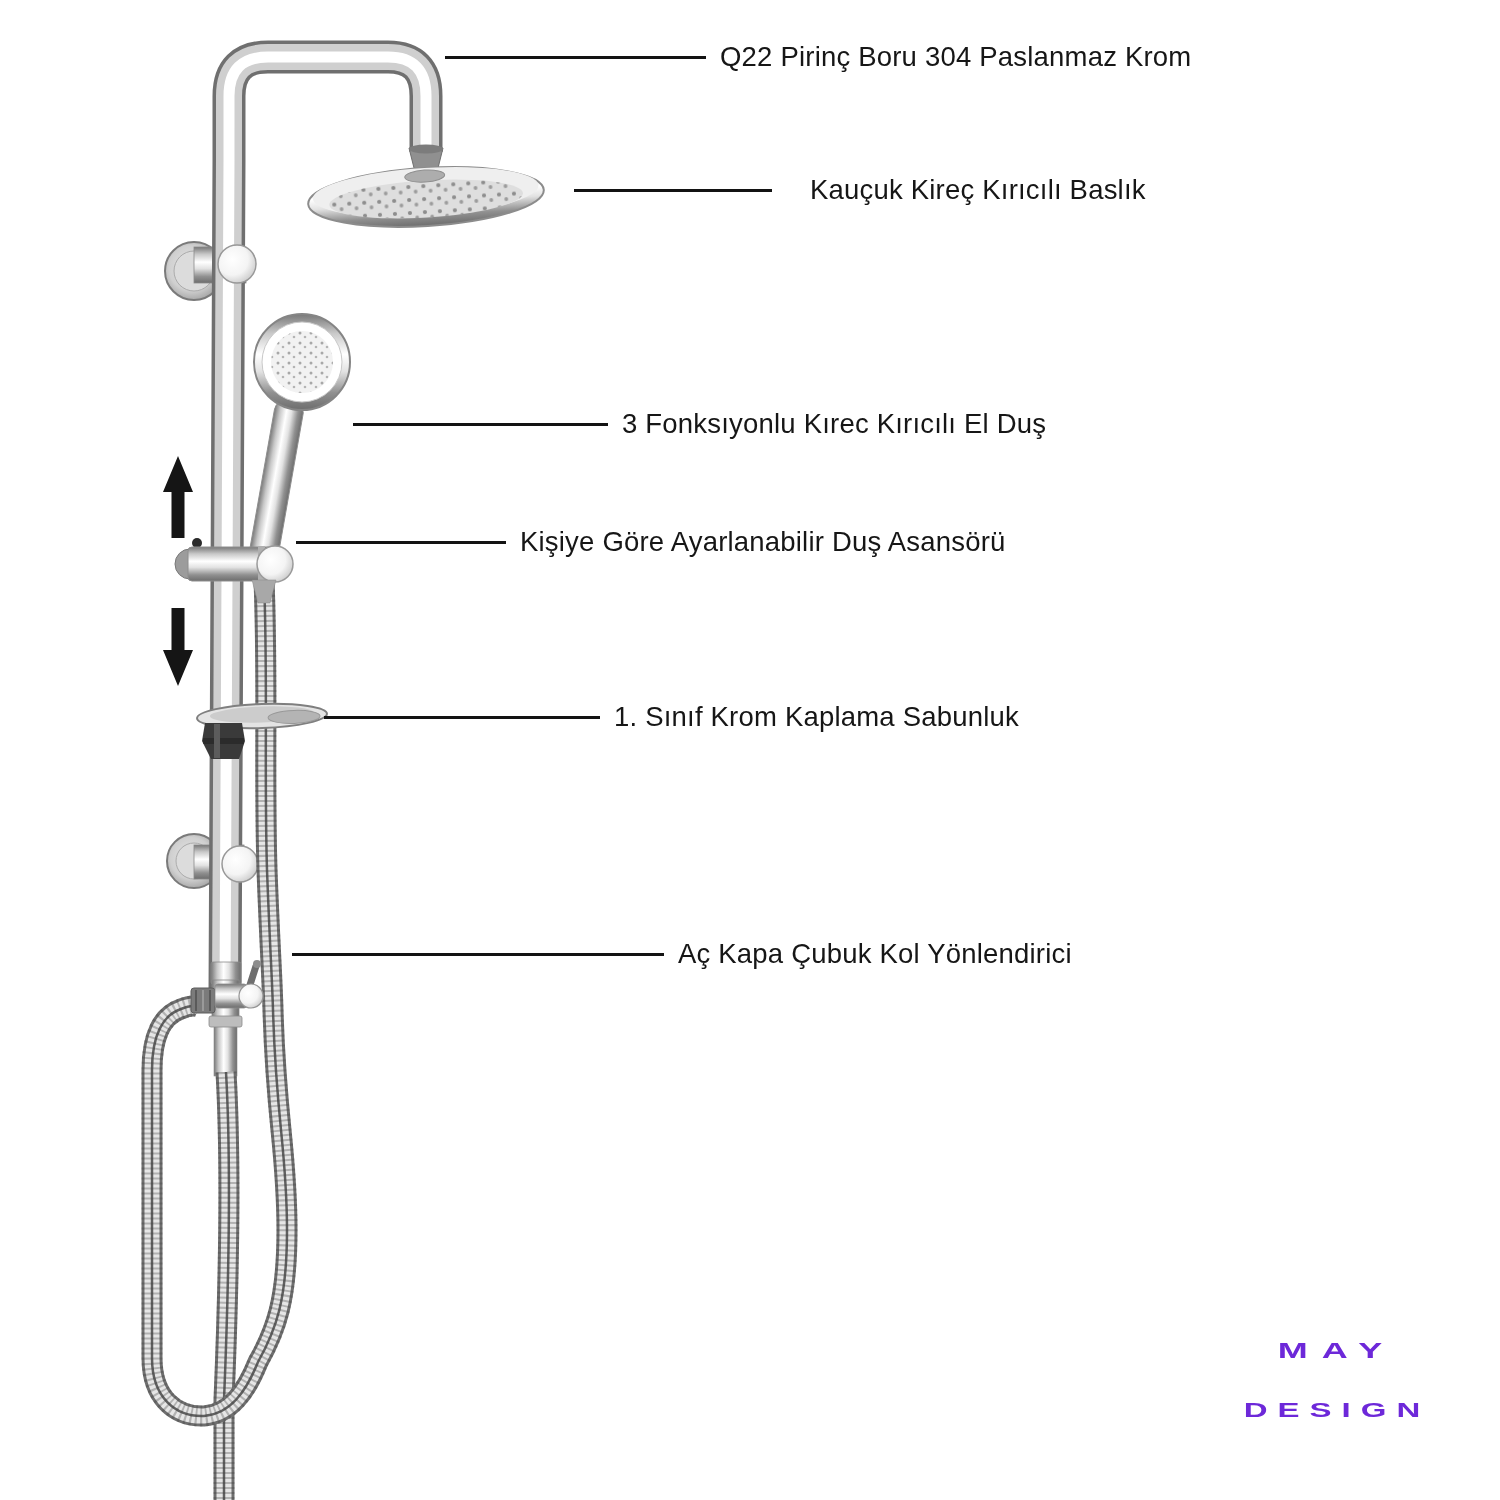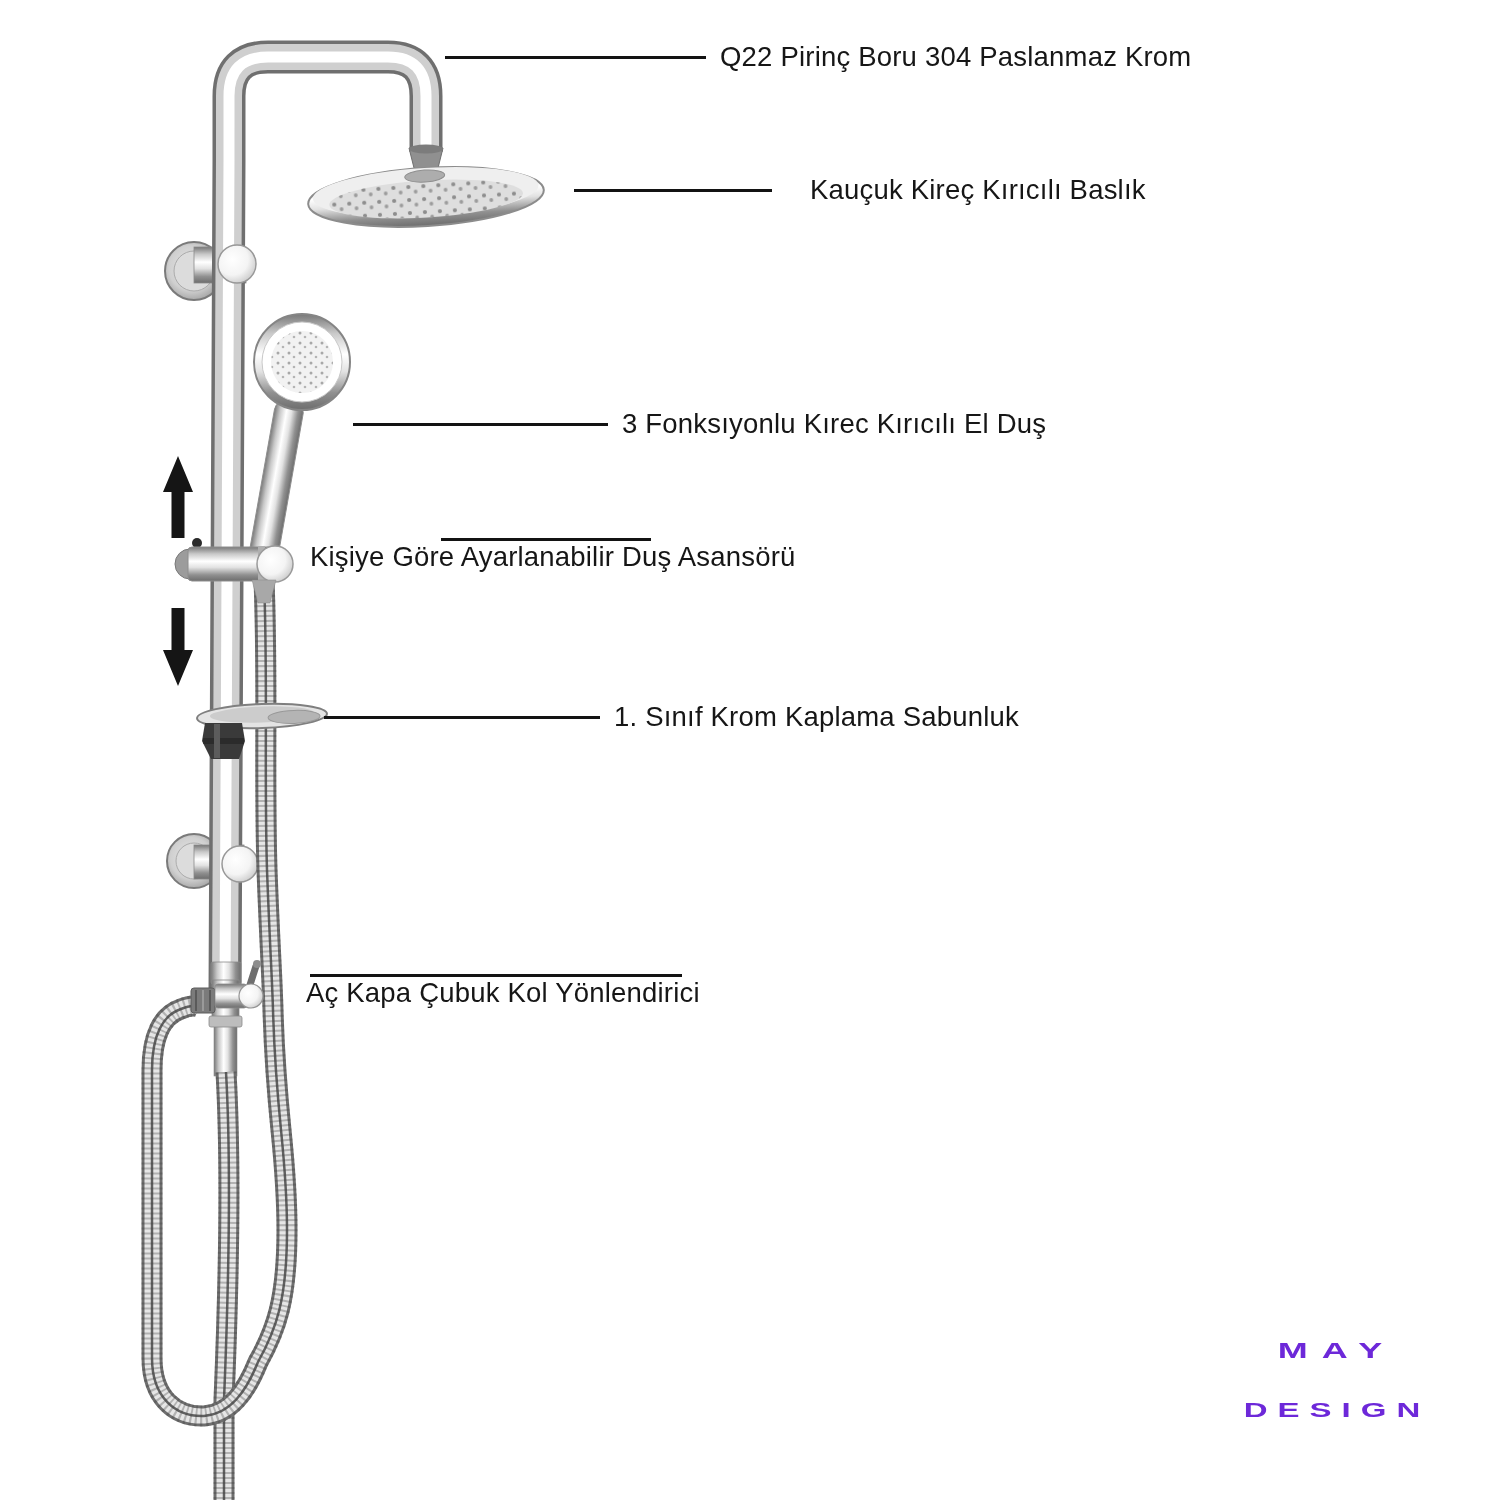--- a/index.html
+++ b/index.html
@@ -175,29 +175,29 @@
     <span class="txt">Q22 Pirinç Boru 304 Paslanmaz Krom</span>
   </div>
   <div class="callout" style="left:574px;top:170px;gap:24px;">
     <span class="line" style="width:198px;"></span>
     <span class="txt">Kauçuk Kireç Kırıcılı Baslık</span>
   </div>
   <div class="callout" style="left:353px;top:372px;margin-top:32px;">
     <span class="line" style="width:255px;"></span>
     <span class="txt">3 Fonksıyonlu Kırec Kırıcılı El Duş</span>
   </div>
-  <div class="callout" style="left:296px;top:538px;flex-direction:column;">
+  <div class="callout" style="left:296px;top:522px;">
     <span class="line" style="width:210px;"></span>
     <span class="txt">Kişiye Göre Ayarlanabilir Duş Asansörü</span>
   </div>
   <div class="callout" style="left:324px;top:697px;">
     <span class="line" style="width:276px;"></span>
     <span class="txt">1. Sınıf Krom Kaplama Sabunluk</span>
   </div>
-  <div class="callout" style="left:292px;top:974px;flex-direction:column;">
+  <div class="callout" style="left:292px;top:934px;">
     <span class="line" style="width:372px;"></span>
     <span class="txt">Aç Kapa Çubuk Kol Yönlendirici</span>
   </div>
 
   <div class="logo">
     <div class="l1">MAY</div>
     <div class="l2">DESIGN</div>
   </div>
 
 </div>

